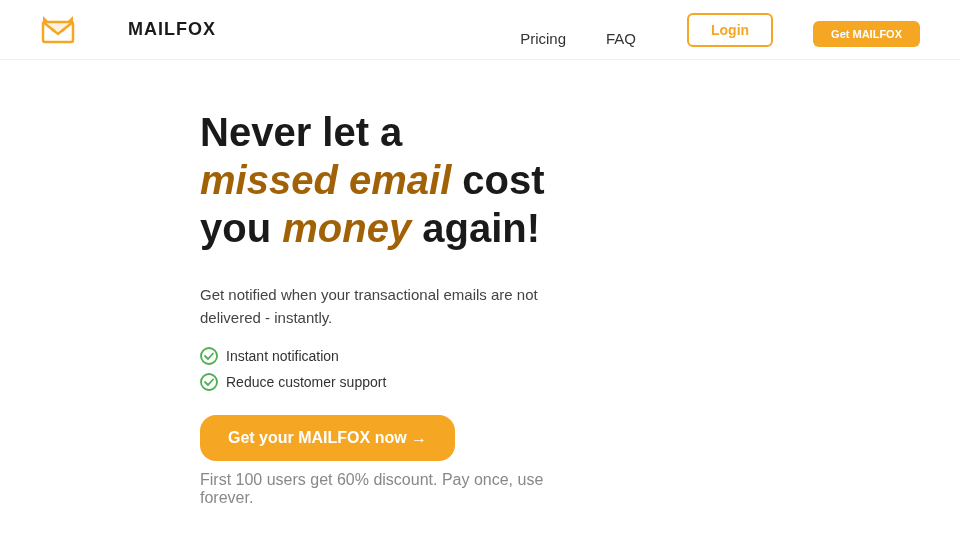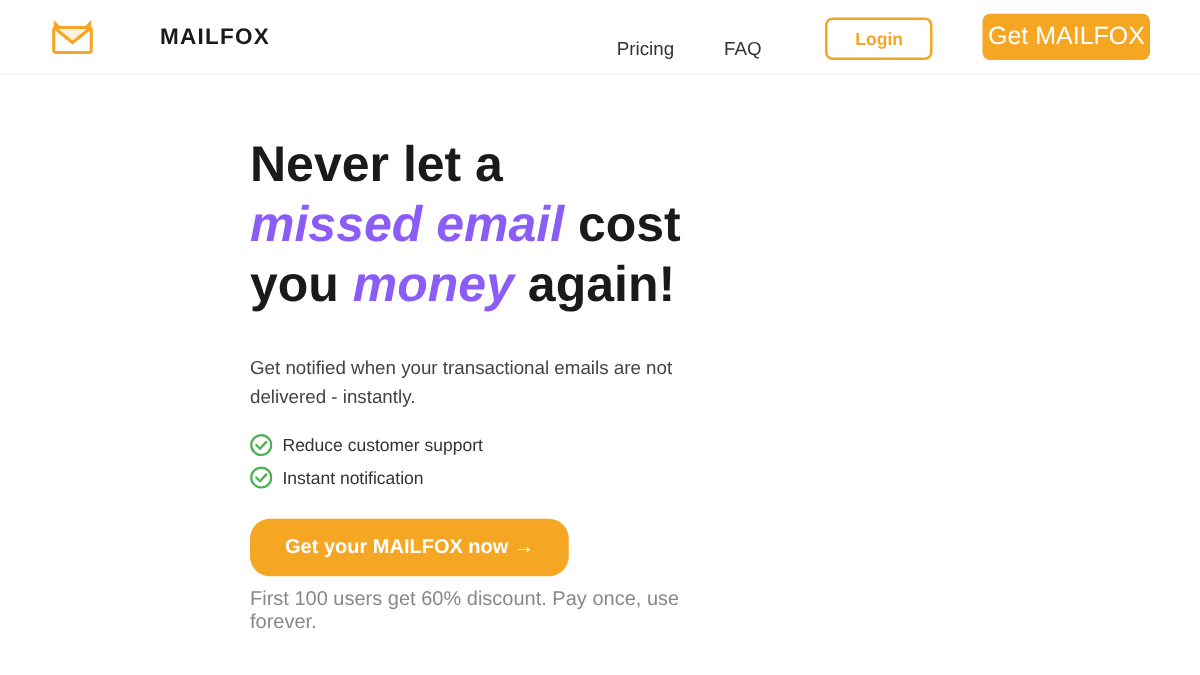--- a/index.html
+++ b/index.html
@@ -53,44 +53,44 @@
       border: 2px solid #f5a623;
       background: transparent;
       color: #f5a623;
       border-radius: 6px;
       font-size: 14px;
       font-weight: 600;
       cursor: pointer;
       margin-left: 11px;
     }
     .btn-get {
-      padding: 7px 4px;
+      padding: 7px 18px;
       border: none;
       background: #f5a623;
       color: #fff;
       border-radius: 6px;
-      font-size: 20px;
-      font-weight: 400;
+      font-size: 11px;
+      font-weight: 700;
       cursor: pointer;
     }
 
     
     .hero {
       padding: 48px 40px 20px 200px;
       max-width: 600px;
     }
     .hero h1 {
       font-size: 40px;
       font-weight: 800;
       line-height: 1.2;
       color: #1a1a1a;
     }
     .hero h1 em {
       font-style: italic;
-      color: #8b5cf6;
+      color: #a16207;
     }
     .hero-sub {
       margin-top: 32px;
       font-size: 15px;
       color: #444;
       line-height: 1.5;
       max-width: 340px;
     }
     .features {
       margin-top: 18px;
@@ -162,26 +162,26 @@
     you <em>money</em><span> again!</span>
   </h1>
   <p class="hero-sub">Get notified when your transactional emails are not delivered - instantly.</p>
 
   <div class="features">
     <div class="feature-item">
       <svg class="check-icon" viewBox="0 0 18 18" fill="none">
         <circle cx="9" cy="9" r="8" stroke="#4caf50" stroke-width="1.8"></circle>
         <polyline points="5,9 8,12 13,6.5" stroke="#4caf50" stroke-width="1.8" fill="none" stroke-linecap="round" stroke-linejoin="round"></polyline>
       </svg>
-      <span>Reduce customer support</span>
+      <span>Instant notification</span>
     </div>
     <div class="feature-item">
       <svg class="check-icon" viewBox="0 0 18 18" fill="none">
         <circle cx="9" cy="9" r="8" stroke="#4caf50" stroke-width="1.8"></circle>
         <polyline points="5,9 8,12 13,6.5" stroke="#4caf50" stroke-width="1.8" fill="none" stroke-linecap="round" stroke-linejoin="round"></polyline>
       </svg>
-      <span>Instant notification</span>
+      <span>Reduce customer support</span>
     </div>
   </div>
 
   <button class="btn-cta">Get your MAILFOX now →</button>
   <p class="discount-note">First 100 users get 60% discount. Pay once, use forever.</p>
 </div>
 
 </body></html>

